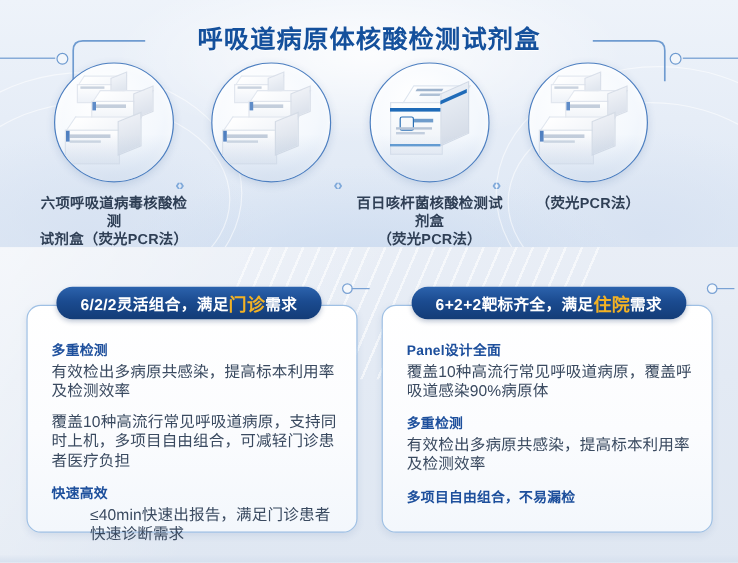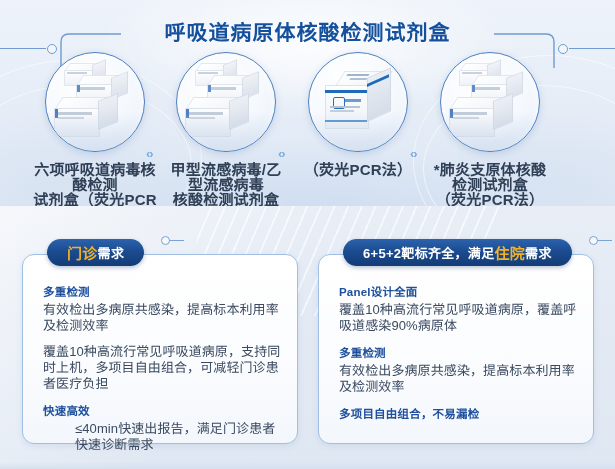--- a/index.html
+++ b/index.html
@@ -137,21 +137,21 @@
   .cube .stripeC{position:absolute;left:0;top:49px;width:42px;height:2px;background:#2f7cc4;opacity:.8;}
   .cube .logo{position:absolute;left:8px;top:26px;width:10px;height:10px;
     border:1.4px solid #2a6fb5;border-radius:2px;}
   .cube .logotx{position:absolute;left:20px;top:28px;width:16px;height:2.5px;background:#6f9ccb;}
   .cube .txt1{position:absolute;left:5px;top:35px;width:30px;height:1.6px;background:#b6c4d6;}
   .cube .txt2{position:absolute;left:5px;top:39px;width:24px;height:1.6px;background:#c2cede;}
   .cube .ctop1{position:absolute;left:22px;top:3px;width:22px;height:1.6px;background:#9fb4cd;transform:skewX(-32deg);}
   .cube .ctop2{position:absolute;left:25px;top:7px;width:17px;height:1.6px;background:#aec0d5;transform:skewX(-32deg);}
 
   .pcap{
-    margin-top:10px;font-size:15px;line-height:15px;color:#2f3f55;
+    margin-top:10px;font-size:12px;line-height:15px;color:#2f3f55;
     font-weight:bold;letter-spacing:.2px;
   }
 
   
   .chev{
     position:absolute;top:94px;font-size:13px;color:#7fa9da;letter-spacing:-1px;
     font-weight:bold;
   }
   .cv1{left:146px;}
   .cv2{left:278px;}
@@ -301,24 +301,20 @@
             <div class="bx boxA">
               <div class="top"></div>
                 <div class="fr"></div>
                 <div class="sd"></div>
               <div class="lbl"></div>
                 <div class="lbl2"></div>
                 <div class="tab"></div>
             </div>
           </div>
           <div class="shade"></div>
-        </div>
-        <div class="pcap">
-          <div>甲型流感病毒/乙型流感病毒</div>
-          <div>核酸检测试剂盒（荧光PCR法）</div>
         </div>
       </div>
 
       <div class="pitem p3">
         <div class="circ">
           <div class="cube">
             <div class="ct"></div>
             <div class="ctop1"></div>
               <div class="ctop2"></div>
             <div class="cf"></div>
@@ -327,20 +323,21 @@
             <div class="stripeB"></div>
             <div class="stripeC"></div>
             <div class="logo"></div>
             <div class="logotx"></div>
             <div class="txt1"></div>
             <div class="txt2"></div>
           </div>
           <div class="shade"></div>
         </div>
         <div class="pcap">
+          <div>百日咳杆菌核酸检测试剂盒</div>
           <div>（荧光PCR法）</div>
         </div>
       </div>
 
       <div class="pitem p4">
         <div class="circ">
           <div class="boxes">
             <div class="bx boxC">
               <div class="top"></div>
                 <div class="fr"></div>
@@ -359,58 +356,58 @@
                 <div class="fr"></div>
                 <div class="sd"></div>
               <div class="lbl"></div>
                 <div class="lbl2"></div>
                 <div class="tab"></div>
             </div>
           </div>
           <div class="shade"></div>
         </div>
         <div class="pcap">
-          <div>*肺炎支原体核酸检测试剂盒</div>
           <div>（荧光PCR法）</div>
         </div>
       </div>
 
       <div class="chev cv1">‹›</div>
       <div class="chev cv2">‹›</div>
       <div class="chev cv3">‹›</div>
     </div>
   </div>
 
   <div class="bottom">
     <div class="bgray"></div>
 
     <div class="panel panel-l">
       <div class="badge">
         <div class="bcorner"></div>
+        <span>6/2/2灵活组合，满足</span>
           <span class="hl">门诊</span>
           <span>需求</span>
         <div class="bnode"></div>
         <div class="bnodeline"></div>
       </div>
 
       <div class="pbody">
         <p class="h3">多重检测</p>
         <p class="ptxt">有效检出多病原共感染，提高标本利用率及检测效率</p>
 
         <p class="ptxt">覆盖10种高流行常见呼吸道病原，支持同时上机，多项目自由组合，可减轻门诊患者医疗负担</p>
 
         <p class="h3">快速高效</p>
         <p class="ptxt last">≤40min快速出报告，满足门诊患者快速诊断需求</p>
       </div>
     </div>
 
     <div class="panel panel-r">
       <div class="badge">
         <div class="bcorner"></div>
-        <span>6+5+2靶标齐全，满足</span>
+        <span>6+2+2靶标齐全，满足</span>
           <span class="hl">住院</span>
           <span>需求</span>
         <div class="bnode"></div>
         <div class="bnodeline"></div>
       </div>
 
       <div class="pbody">
         <p class="h3">Panel设计全面</p>
         <p class="ptxt">覆盖10种高流行常见呼吸道病原，覆盖呼吸道感染90%病原体</p>
 

